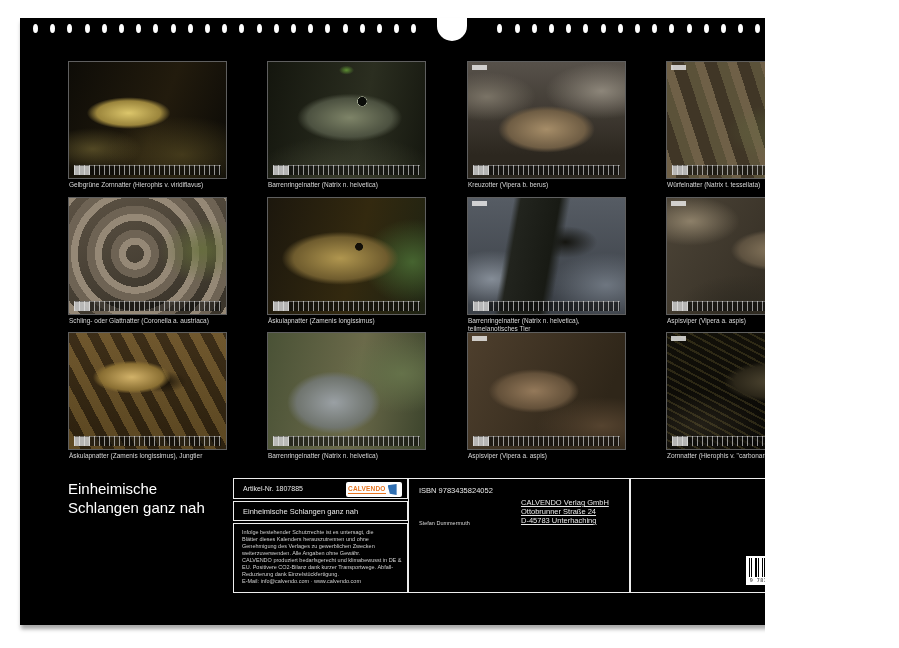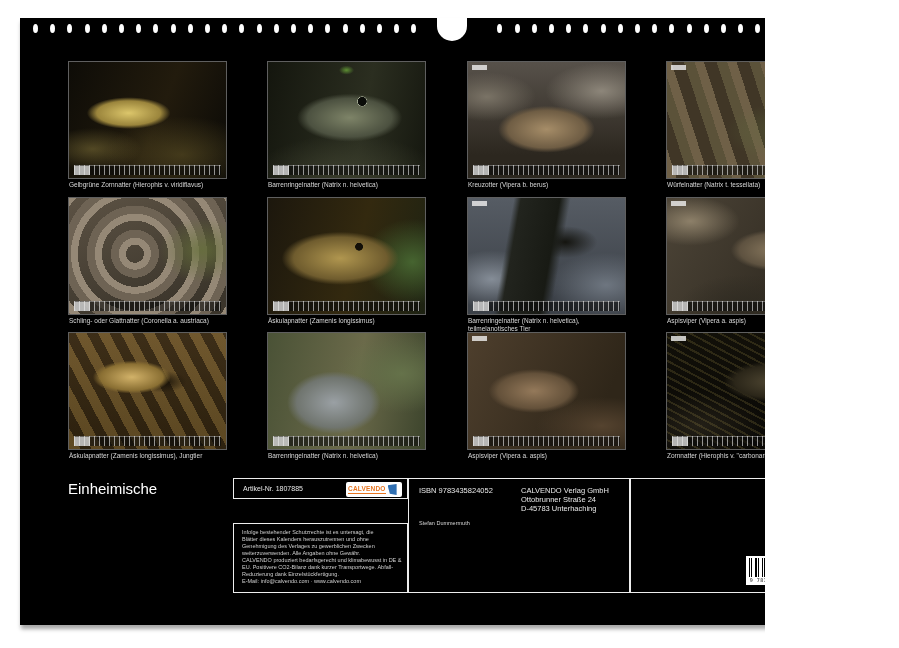--- a/index.html
+++ b/index.html
@@ -104,21 +104,21 @@
            border-radius:2px;display:flex;align-items:center;justify-content:flex-start;
            padding:0 2px;box-sizing:border-box;}
   .cv-text{font-size:6.5px;font-weight:bold;color:var(--accent_orange,#e87520);letter-spacing:.2px;
            border-bottom:1px solid var(--accent_orange,#e87520);line-height:8px;}
   .cv-flag{margin-left:2px;width:9px;height:11px;background:var(--logo_blue,#2f6fb2);
            clip-path:polygon(0 12%,100% 0,100% 100%,25% 88%);}
   .series{position:absolute;left:9px;top:5px;font-size:7.5px;color:#e8e8e8;}
   .legal{position:absolute;left:8px;top:5px;font-size:5.5px;line-height:7px;color:#cfcfcf;
          white-space:nowrap;}
   .isbn{position:absolute;left:10px;top:7px;font-size:7.5px;}
-  .publisher{position:absolute;left:112px;top:7px;font-size:7.5px;line-height:9px;}
+  .publisher{position:absolute;left:112px;top:19px;font-size:7.5px;line-height:9px;text-decoration:underline;}
   .author{position:absolute;left:10px;top:41px;font-size:5.5px;color:#d6d6d6;}
   .barcode{position:absolute;right:36px;bottom:7px;width:60px;height:29px;background:#fff;
            padding:2px 3px 1px;box-sizing:border-box;}
   .bars{height:19px;background:
         repeating-linear-gradient(90deg,#000 0 1px,#fff 1px 2px,#000 2px 3px,#fff 3px 6px,#000 6px 8px,#fff 8px 9px,#000 9px 10px,#fff 10px 13px);}
   .bc-num{font-size:5px;letter-spacing:.5px;color:#111;text-align:center;line-height:6px;
           font-family:"DejaVu Sans Mono",monospace;}
   .eco{position:absolute;right:9px;bottom:7px;width:20px;height:29px;
        background:var(--eco_green,#76b82a);border-radius:3px;text-align:center;box-sizing:border-box;}
   .leaf{width:10px;height:15px;margin:2px auto 0;background:#fff;
@@ -236,30 +236,34 @@
     </div>
     <div class="cell c4 r3">
       <div class="photo p12 lbl">
           <span class="tl"></span>
         </div>
       <div class="caption">Zornnatter (Hierophis v. "carbonarius")</div>
     </div>
 
     <div class="main-title">
         <div>Einheimische</div>
+        <div>Schlangen ganz nah</div>
       </div>
 
     <div class="ibox boxA1">
       <span class="artikel">Artikel-Nr. 1807885</span>
       <div class="cv-logo">
         <span class="cv-text">CALVENDO</span>
         <span class="cv-flag"></span>
       </div>
     </div>
 
+    <div class="ibox boxA2">
+      <span class="series">Einheimische Schlangen ganz nah</span>
+    </div>
 
     <div class="ibox boxA3">
       <div class="legal">
           <div>Infolge bestehender Schutzrechte ist es untersagt, die</div>
           <div>Blätter dieses Kalenders herauszutrennen und ohne</div>
           <div>Genehmigung des Verlages zu gewerblichen Zwecken</div>
           <div>weiterzuverwenden. Alle Angaben ohne Gewähr.</div>
           <div>CALVENDO produziert bedarfsgerecht und klimabewusst in DE &amp;</div>
           <div>EU. Positivere CO2-Bilanz dank kurzer Transportwege. Abfall-</div>
           <div>Reduzierung dank Einzelstückfertigung.</div>

